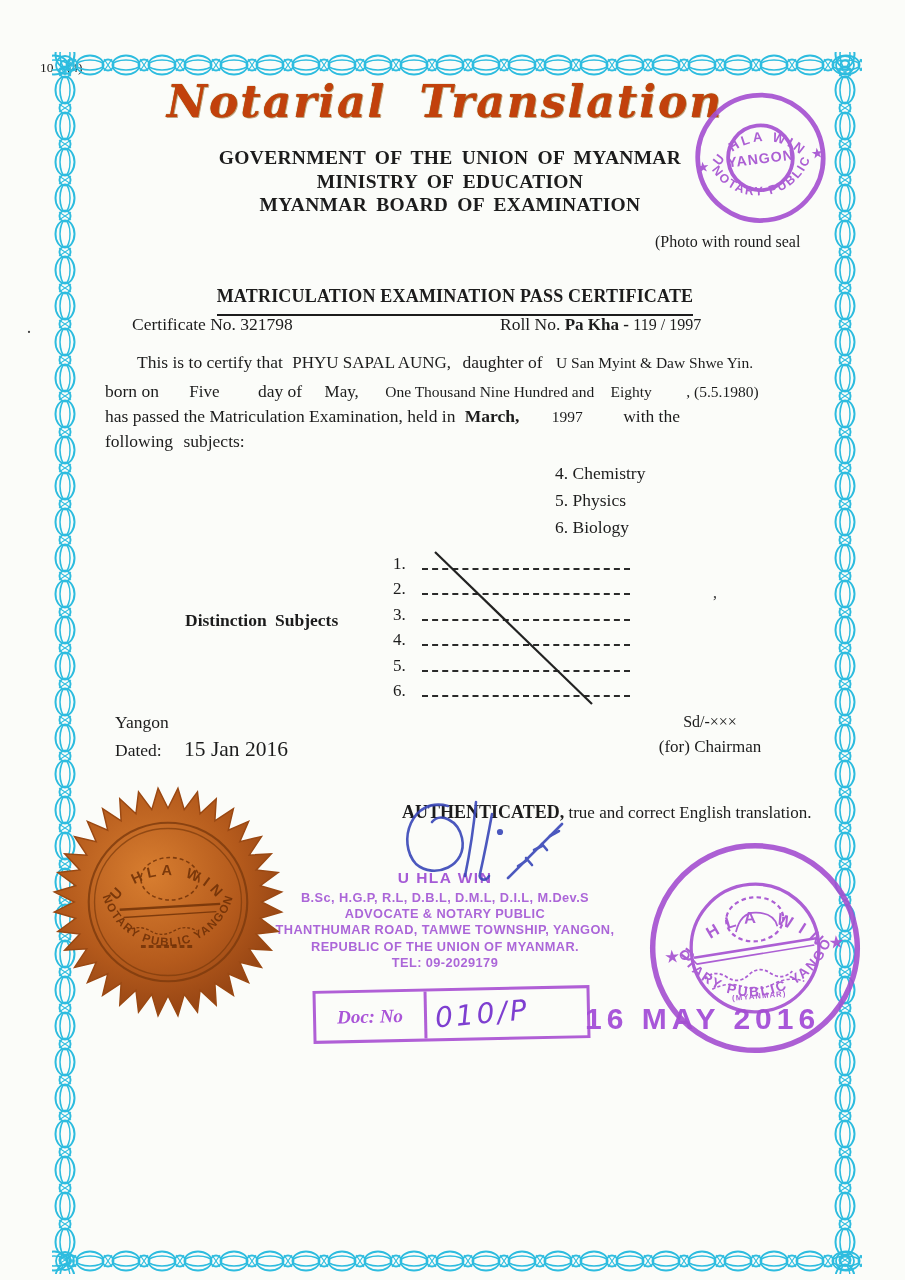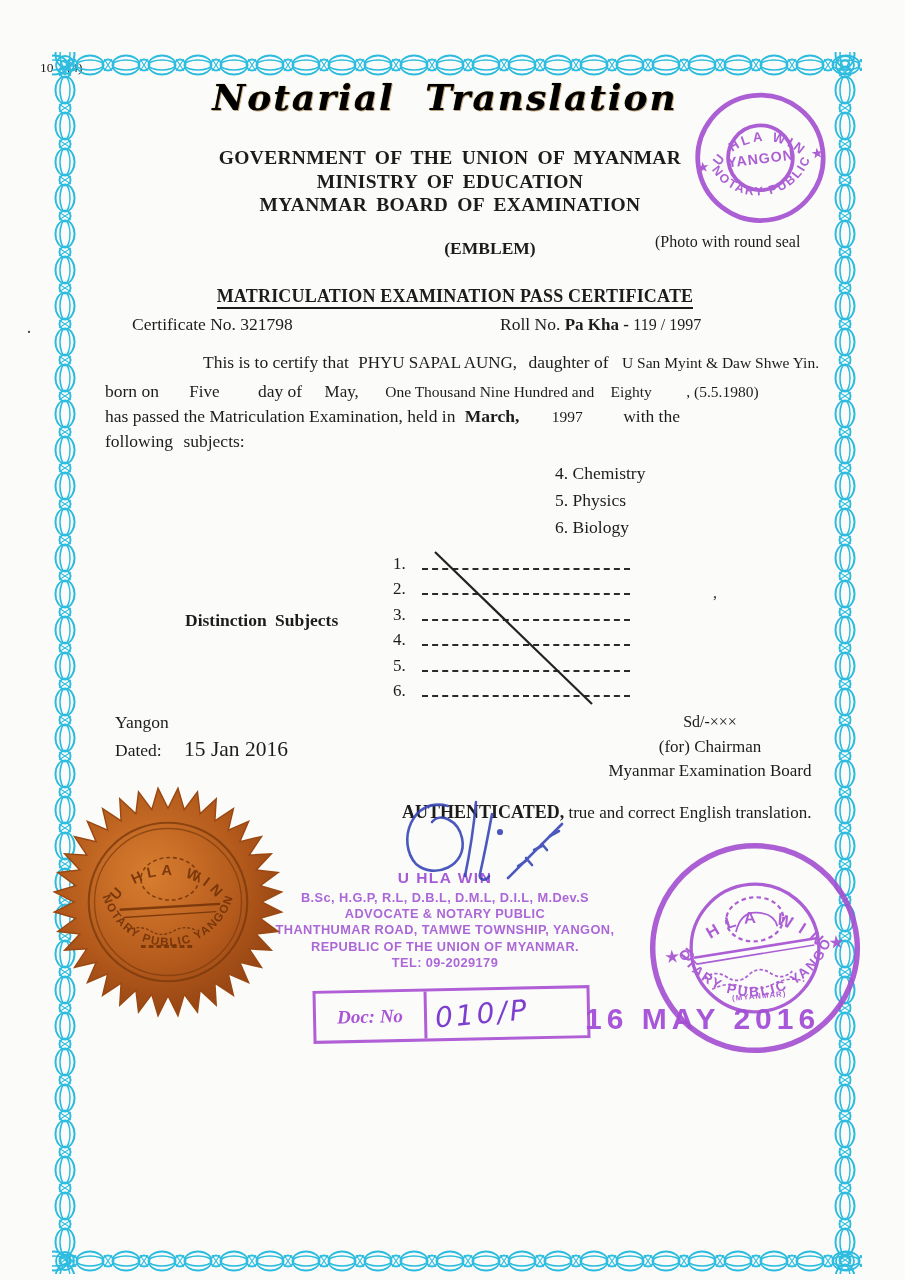--- a/index.html
+++ b/index.html
@@ -2,29 +2,29 @@
 <html><head>
 <meta charset="utf-8">
 <style>
   html,body{margin:0;padding:0;background:#e8e8e4;}
   .page{position:relative;width:905px;height:1280px;background:#fbfcf9;overflow:hidden;
         font-family:"Liberation Serif",serif;color:#1c1c1c;}
   .abs{position:absolute;}
   svg.abs{pointer-events:none;}
   
   .gold-title{left:0;top:76px;width:890px;text-align:center;font-family:"DejaVu Serif",serif;
-      font-style:italic;font-weight:bold;font-size:36px;letter-spacing:2px;word-spacing:16px;
-      color:#000000;text-shadow:0 0 1px #7c6503,1px 1px 0 rgba(140,70,10,.45);z-index:2;}
+      font-style:italic;font-weight:bold;font-size:44px;letter-spacing:2px;word-spacing:16px;
+      color:#c2410c;text-shadow:0 0 1px #7c6503,1px 1px 0 rgba(140,70,10,.45);z-index:2;}
   .gov-head{left:110px;top:146px;width:680px;text-align:center;font-weight:bold;font-size:19.5px;
       line-height:23.5px;word-spacing:4px;letter-spacing:.3px;z-index:2;}
   .emblem{left:150px;top:238px;width:680px;text-align:center;font-weight:bold;font-size:17.5px;z-index:2;}
   .photo-note{left:655px;top:228px;width:210px;font-size:16px;line-height:27px;z-index:2;}
   .cert-title{left:85px;top:286px;width:740px;text-align:center;font-weight:bold;font-size:18px;
       letter-spacing:.2px;z-index:2;}
-  .cert-title span{border-bottom:2.4px solid #1c1c1c;padding-bottom:1px;}
+  .cert-title span{border-bottom:2.4px solid #1c1c1c;padding-bottom:8px;}
   .cert-line{left:0;top:314px;width:905px;font-size:17.5px;z-index:2;}
   .cert-no{position:absolute;left:132px;top:0;}
   .roll-no{position:absolute;left:500px;top:0;}
   .roll-no b{font-size:17px;text-align:center;}
   .roll-val{font-size:16px;}
   
   .bodyline{left:105px;width:745px;font-size:17.5px;white-space:nowrap;z-index:2;}
   .fillin{font-size:17px;}
   .fillin-big{font-size:15.5px;}
   .subj{font-size:17.5px;line-height:27px;z-index:2;}
@@ -98,21 +98,20 @@
   <div class="abs pageno">10 (4)</div>
 
   <div class="abs gold-title">Notarial Translation</div>
 
   <div class="abs gov-head">
     <div>GOVERNMENT OF THE UNION OF MYANMAR</div>
     <div>MINISTRY OF EDUCATION</div>
     <div>MYANMAR BOARD OF EXAMINATION</div>
   </div>
 
-  <div class="abs emblem">(EMBLEM)</div>
 
   <div class="abs photo-note">
     <div>(Photo with round seal</div>
   </div>
 
   <div class="abs cert-title">
     <span>MATRICULATION EXAMINATION PASS CERTIFICATE</span>
   </div>
 
   <div class="abs cert-line">
@@ -121,21 +120,21 @@
       <span>321798</span>
     </span>
     <span class="roll-no">
       <span>Roll No.</span>
       <b>Pa Kha -</b>
       <span class="roll-val">119 / 1997</span>
     </span>
   </div>
 
   <div class="abs bodyline" style="top:352px;">
-    <span style="margin-left:98px">This is to certify that</span>
+    <span style="margin-left:32px">This is to certify that</span>
     <span class="fillin" style="margin-left:5px">PHYU SAPAL AUNG,</span>
     <span style="margin-left:7px">daughter of</span>
     <span class="fillin-big" style="margin-left:9px">U San Myint &amp; Daw Shwe Yin.</span>
   </div>
   <div class="abs bodyline" style="top:381px;">
     <span>born on</span>
     <span class="fillin" style="margin-left:26px">Five</span>
     <span style="margin-left:34px">day of</span>
     <span class="fillin" style="margin-left:18px">May,</span>
     <span class="fillin-big" style="margin-left:22px">One Thousand Nine Hundred and</span>
@@ -190,21 +189,20 @@
     <line x1="50" y1="10" x2="207" y2="162" stroke="#222" stroke-width="2.2"></line>
   </svg>
 
   <div class="abs issue" style="left:115px;top:712px;">Yangon</div>
   <div class="abs issue" style="left:115px;top:740px;">Dated:</div>
   <div class="abs issue big-date" style="left:184px;top:737px;">15 Jan 2016</div>
 
   <div class="abs sig-block">
     <div style="font-size:16px">Sd/-×××</div>
     <div>(for) Chairman</div>
-    <div>Myanmar Examination Board</div>
   </div>
 
   <div class="abs auth-line">
     <b>AUTHENTICATED,</b><span> true and correct English translation.</span>
   </div>
 
   <svg class="abs" style="left:390px;top:790px;width:215px;height:115px;z-index:5" viewBox="0 0 215 115">
     <g fill="none" stroke="#3947b8" stroke-width="2.6" stroke-linecap="round" opacity=".9">
       <path d="M58,16 C22,6 6,52 26,74 C44,90 78,76 72,48 C68,30 50,22 42,32"></path>
       <path d="M86,12 C84,34 80,62 75,86"></path>

